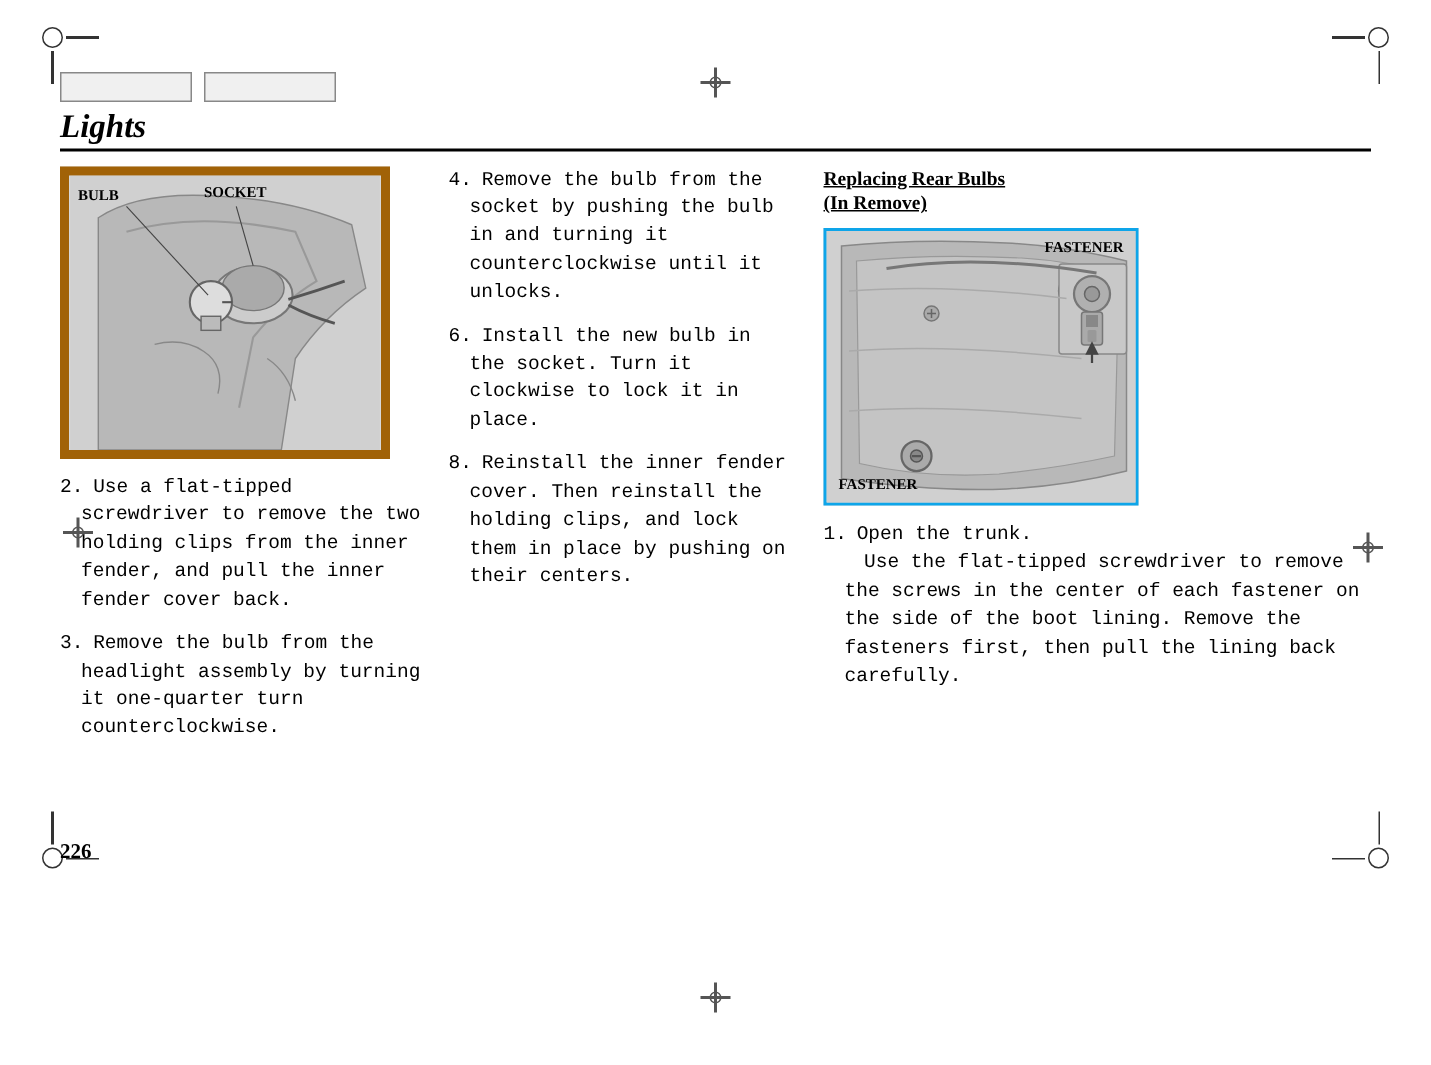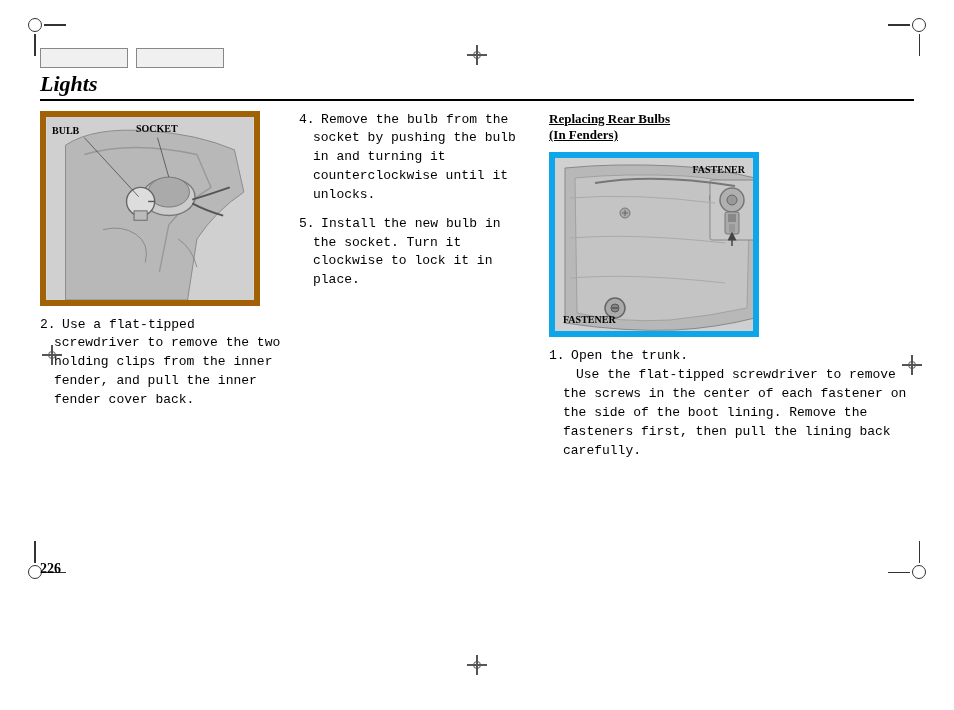--- a/index.html
+++ b/index.html
@@ -208,21 +208,21 @@
       margin-bottom: 8px;
       line-height: 1.3;
       text-decoration: underline;
     }
 
     
     .right-diagram {
       width: 210px;
       height: 185px;
       background: #d8d8d8;
-      border: 6px solid #0ea5e9;
+      border: 2px solid #0ea5e9;
       position: relative;
       margin-bottom: 10px;
       overflow: hidden;
     }
 
     .fastener-label-top {
       position: absolute;
       top: 6px; right: 8px;
       font-size: 10px;
       font-weight: bold;
@@ -333,43 +333,49 @@
 
           <path d="M 60 120 Q 80 115 95 125 Q 110 135 105 155" fill="none" stroke="#888" stroke-width="1"></path>
           <path d="M 140 130 Q 155 140 160 160" fill="none" stroke="#888" stroke-width="1"></path>
         </svg>
       </div>
 
       <div class="step-text">
         <p>2. Use a flat-tipped screwdriver to remove the two holding clips from the inner fender, and pull the inner fender cover back.</p>
       </div>
 
+      <div class="step-text">
+        <p>3. Remove the bulb from the headlight assembly by turning it one-quarter turn counterclockwise.</p>
+      </div>
 
     </div>
 
     <div class="mid-col">
 
       <div class="step-text">
         <p>4. Remove the bulb from the socket by pushing the bulb in and turning it counterclockwise until it unlocks.</p>
       </div>
 
       <div class="step-text">
-        <p>5. Install the new bulb in the socket. Turn it clockwise to lock it in place.</p>
-      </div>
-
-
-
+        <p>6. Install the new bulb in the socket. Turn it clockwise to lock it in place.</p>
+      </div>
+
+
+
+      <div class="step-text">
+        <p>8. Reinstall the inner fender cover. Then reinstall the holding clips, and lock them in place by pushing on their centers.</p>
+      </div>
 
     </div>
 
     <div class="right-col">
 
       <div class="replacing-title">
         <span>Replacing Rear Bulbs</span><br>
-        <span>(In Fenders)</span>
+        <span>(In Remove)</span>
       </div>
 
       <div class="right-diagram">
         <div class="fastener-label-top">FASTENER</div>
         <div class="fastener-label-bottom">FASTENER</div>
         <svg viewBox="0 0 210 185" width="210" height="185" xmlns="http://www.w3.org/2000/svg">
           <rect width="210" height="185" fill="#d0d0d0"></rect>
 
           <path d="M 10 10 Q 60 5 120 8 Q 160 10 200 20 L 200 160 Q 160 170 120 172 Q 70 174 10 165 Z" fill="#b8b8b8" stroke="#888" stroke-width="1"></path>
           <path d="M 20 20 Q 70 15 130 18 Q 165 20 195 30 L 192 150 Q 155 158 115 162 Q 65 165 22 155 Z" fill="#c4c4c4" stroke="#999" stroke-width="0.8"></path>

